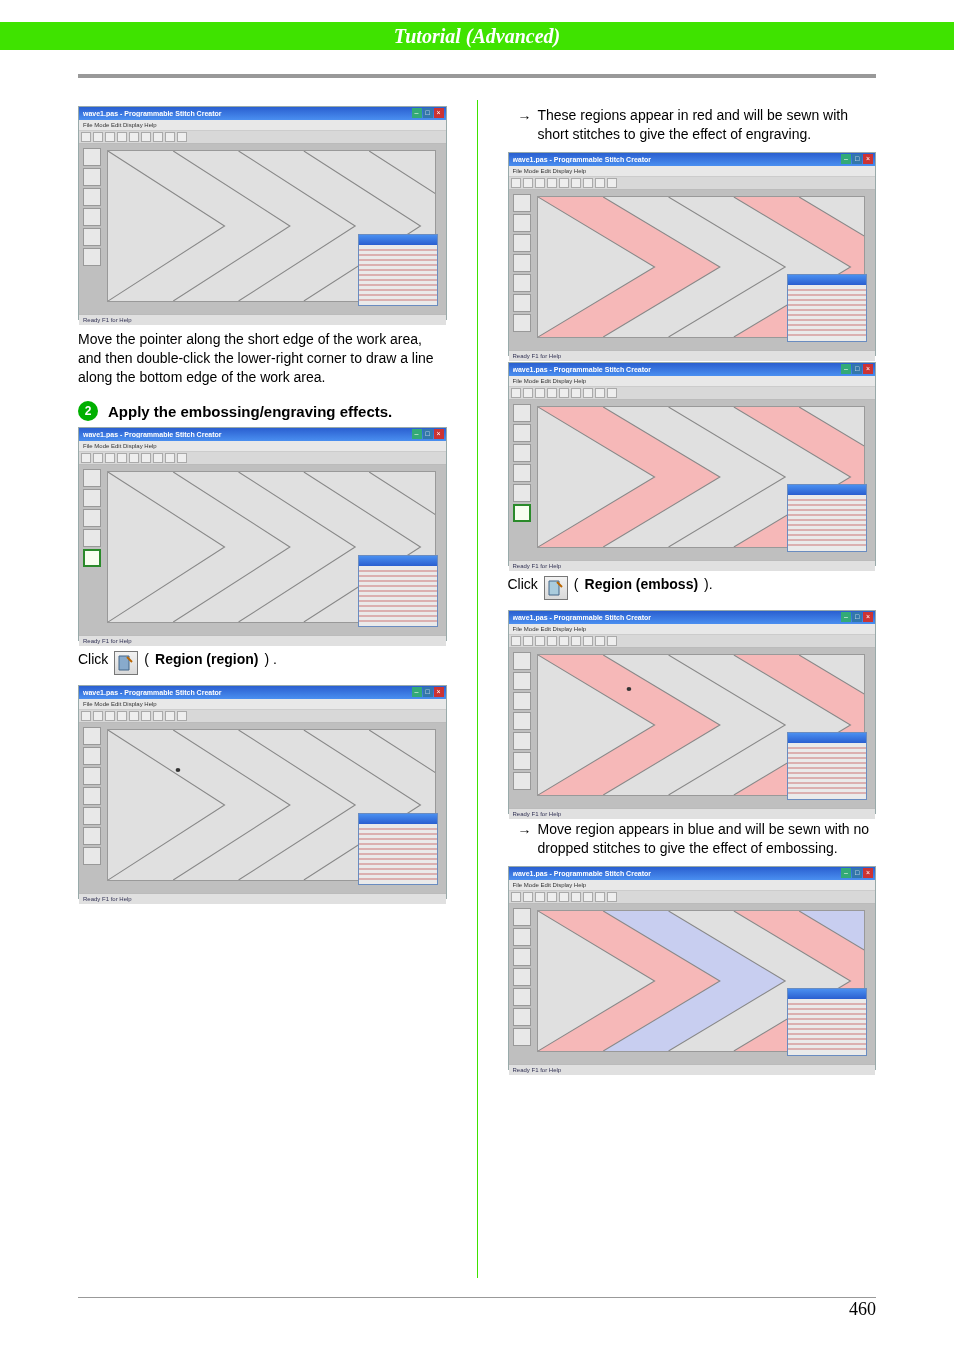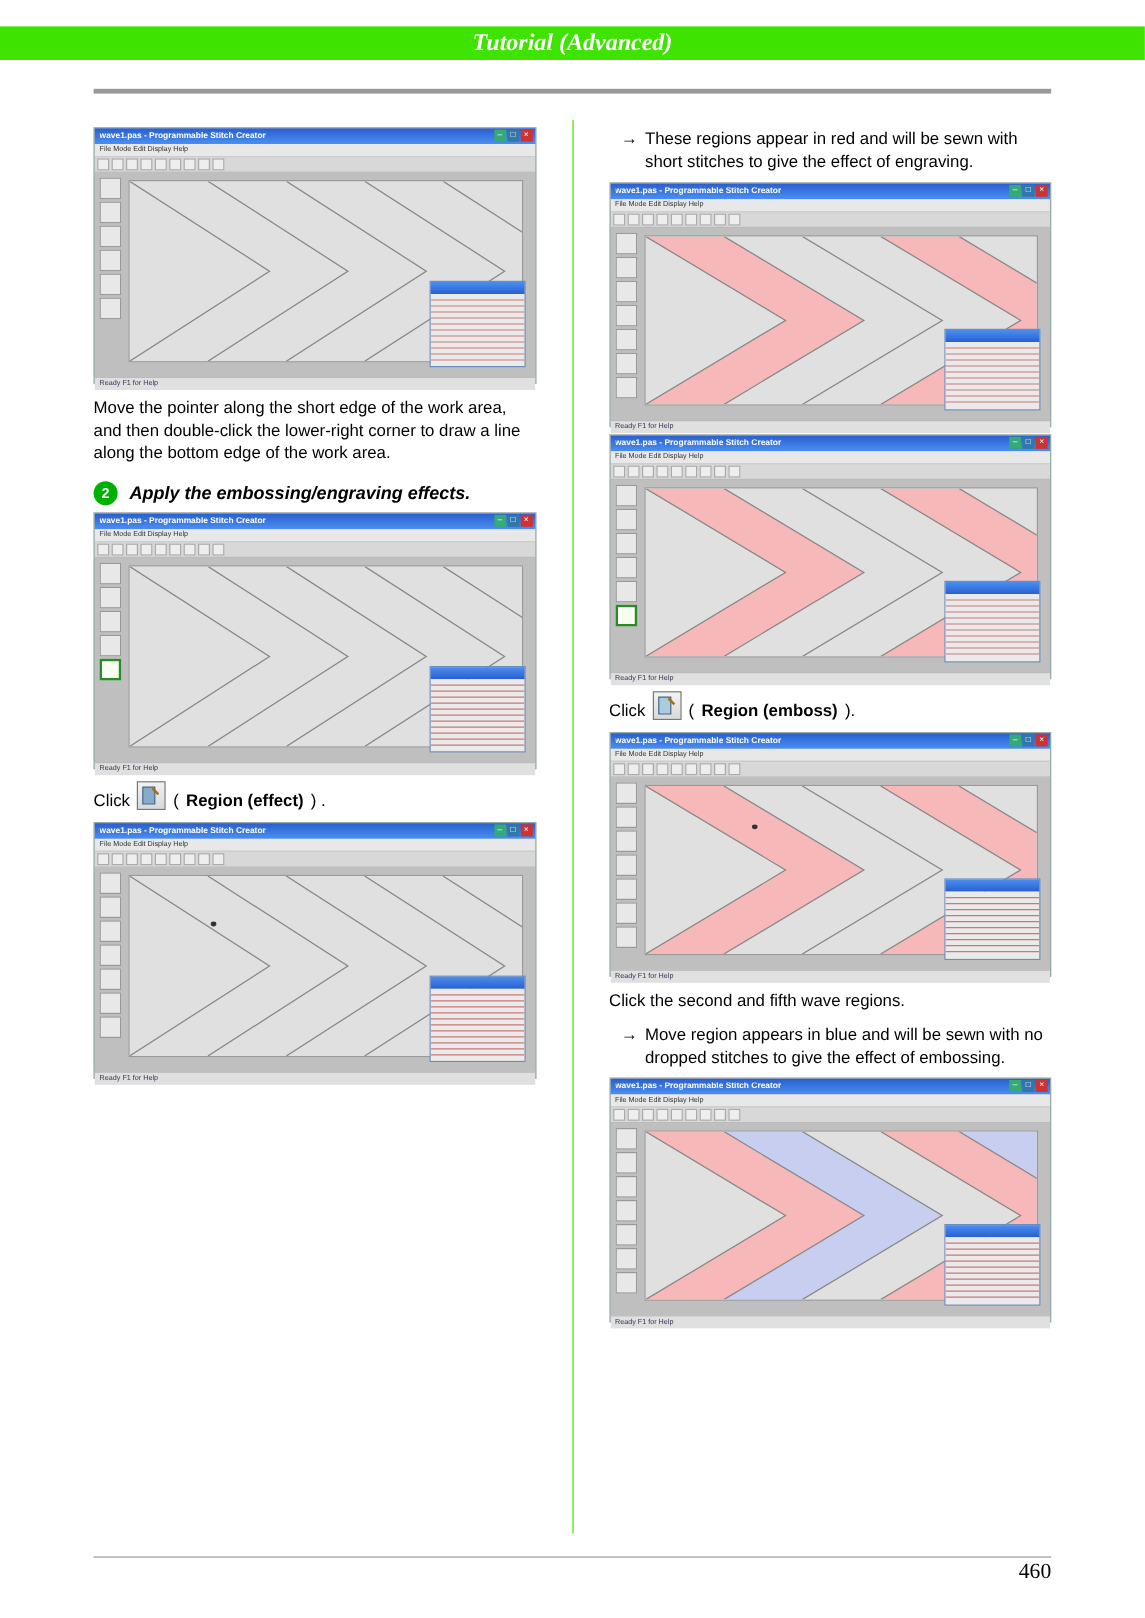--- a/index.html
+++ b/index.html
@@ -74,39 +74,38 @@
     font-size: 12px;
     display: flex;
     align-items: center;
     justify-content: center;
     flex: 0 0 20px;
   }
   .step-title {
     font-weight: bold;
     font-size: 15px;
     padding-top: 2px;
-    font-style: italic;
   }
   .body-text {
     margin: 10px 0 10px 0;
     line-height: 1.35;
   }
   .arrow-line {
     display: flex;
     gap: 6px;
     margin: 6px 0 8px 10px;
     line-height: 1.35;
   }
   .arrow {
     flex: 0 0 14px;
     font-size: 14px;
   }
   .click-line {
     display: flex;
-    align-items: flex-end;
+    align-items: flex-start;
     gap: 6px;
     margin: 10px 0;
     flex-wrap: wrap;
   }
   .icon-btn {
     width: 24px;
     height: 24px;
     border: 1px solid #777;
     background: linear-gradient(#f2f2f2,#d9d9d9);
     display: inline-flex;
@@ -402,21 +401,21 @@
 
       <div class="click-line">
         <span>Click</span>
         <span class="icon-btn">
           <svg width="18" height="18" viewBox="0 0 18 18">
               <path d="M2 2 L12 2 L12 16 L2 16 Z" fill="#8ac" stroke="#468"></path>
               <path d="M10 3 L15 8" stroke="#b60" stroke-width="2"></path>
             </svg>
         </span>
         <span>(</span>
-          <b>Region (effect)</b>
+          <b>Region (region)</b>
           <span>) .</span>
       </div>
 
       <div class="screenshot" style="height:214px;">
         <div class="ss-title">
           <span class="ss-title-text">wave1.pas - Programmable Stitch Creator</span>
           <div class="winbtns">
             <div class="winbtn min">–</div>
             <div class="winbtn max">□</div>
             <div class="winbtn close">×</div>
@@ -698,21 +697,20 @@
                     <line x1="0" y1="45" x2="78" y2="45"></line>
                     <line x1="0" y1="50" x2="78" y2="50"></line>
                   </g>
               </svg>
             </div>
           </div>
         </div>
         <div class="ss-status">Ready F1 for Help</div>
       </div>
 
-      <div class="body-text">Click the second and fifth wave regions.</div>
 
       <div class="arrow-line">
         <span class="arrow">→</span>
         <span>Move region appears in blue and will be sewn with no dropped stitches to give the effect of embossing.</span>
       </div>
 
       <div class="screenshot" style="height:204px;">
         <div class="ss-title">
           <span class="ss-title-text">wave1.pas - Programmable Stitch Creator</span>
           <div class="winbtns">

